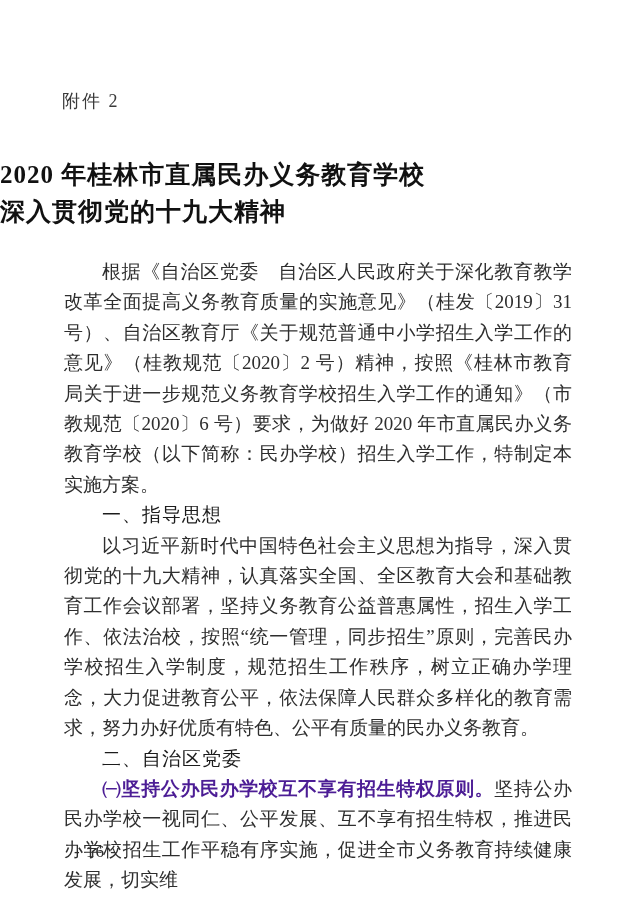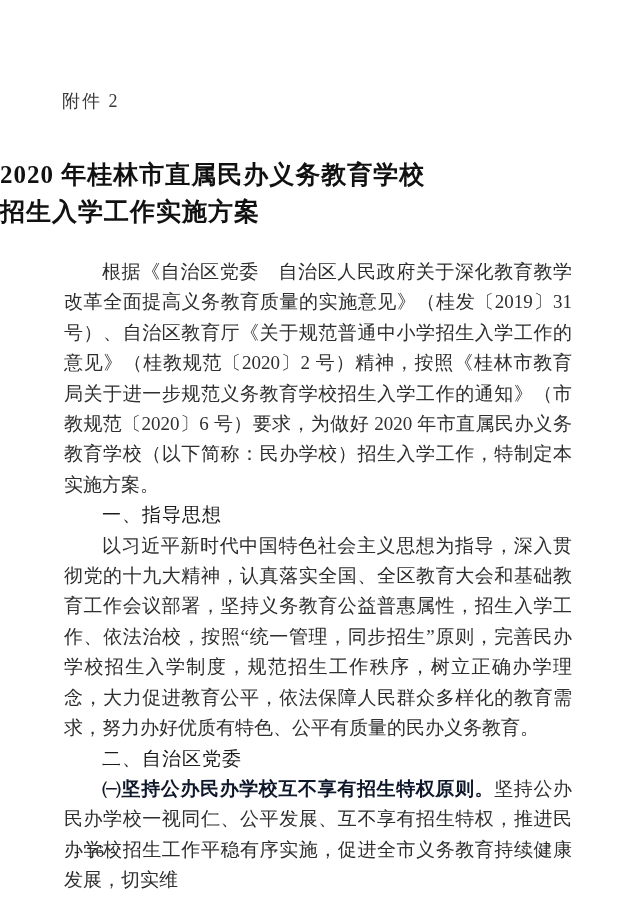--- a/index.html
+++ b/index.html
@@ -51,42 +51,42 @@
     text-indent: 2em;
     font-size: 19px;
     line-height: 30.4px;
     font-weight: normal;
     color: #1c1c1c;
     font-family: "Liberation Sans", "DejaVu Sans", sans-serif;
     letter-spacing: 1px;
   }
   .bold-lead {
     font-weight: bold;
-    color: #0f172a;
+    color: #4c1d95;
   }
   .page-number {
     position: absolute;
     left: 74px;
     top: 830px;
     font-size: 17px;
     line-height: 20px;
     color: #2e2e2e;
     letter-spacing: 1px;
   }
 </style>
 </head>
 <body>
 
 <div class="page">
 
   <div class="attachment-label">附件 2</div>
 
   <div class="doc-title">
     <div>2020 年桂林市直属民办义务教育学校</div>
-    <div>招生入学工作实施方案</div>
+    <div>深入贯彻党的十九大精神</div>
   </div>
 
   <div class="content">
 
     <p>根据《自治区党委　自治区人民政府关于深化教育教学改革全面提高义务教育质量的实施意见》（桂发〔2019〕31 号）、自治区教育厅《关于规范普通中小学招生入学工作的意见》（桂教规范〔2020〕2 号）精神，按照《桂林市教育局关于进一步规范义务教育学校招生入学工作的通知》（市教规范〔2020〕6 号）要求，为做好 2020 年市直属民办义务教育学校（以下简称：民办学校）招生入学工作，特制定本实施方案。</p>
 
     <p class="section-heading">一、指导思想</p>
 
     <p>以习近平新时代中国特色社会主义思想为指导，深入贯彻党的十九大精神，认真落实全国、全区教育大会和基础教育工作会议部署，坚持义务教育公益普惠属性，招生入学工作、依法治校，按照“统一管理，同步招生”原则，完善民办学校招生入学制度，规范招生工作秩序，树立正确办学理念，大力促进教育公平，依法保障人民群众多样化的教育需求，努力办好优质有特色、公平有质量的民办义务教育。</p>
 

